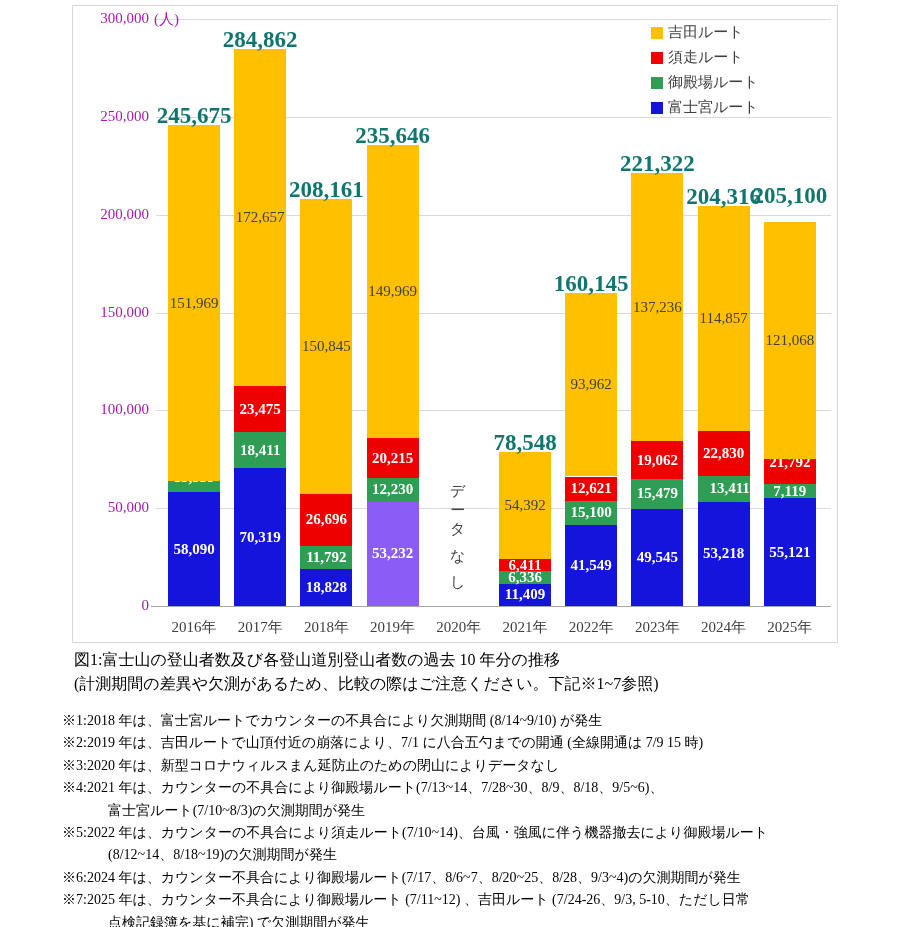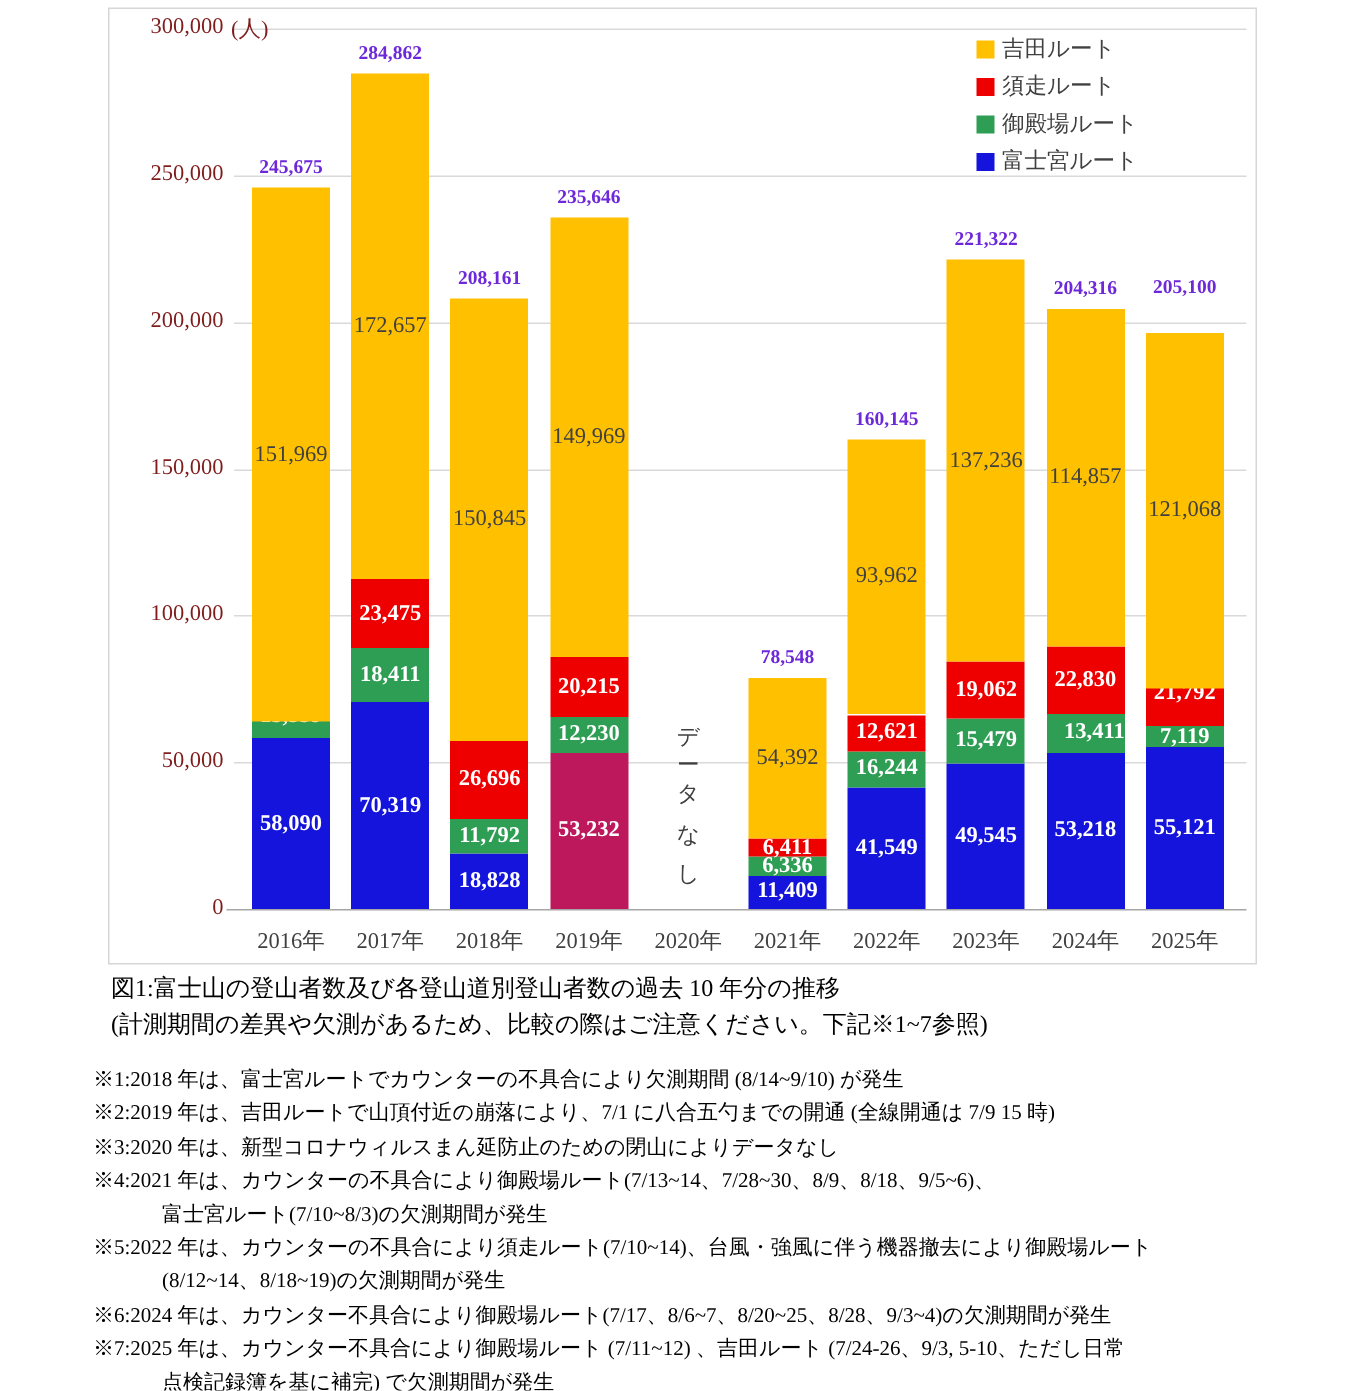--- a/index.html
+++ b/index.html
@@ -29,21 +29,21 @@
   .axis-line {
     position: absolute;
     height: 1px;
     background: #a6a6a6;
   }
   .ylabel {
     position: absolute;
     width: 72px;
     text-align: right;
     font-size: 15px;
-    color: #7f1d1d;
+    color: #a21caf;
     white-space: nowrap;
   }
   .ylabel .unit {
     position: absolute;
     left: 100%;
     padding-left: 5px;
     white-space: nowrap;
   }
   .xlabel {
     position: absolute;
@@ -65,23 +65,23 @@
     font-size: 15px;
     line-height: 1;
     white-space: nowrap;
   }
   .seg-label.light { color: #ffffff; font-weight: bold; }
   .seg-label.dark  { color: #404040; }
   .total-label {
     position: absolute;
     width: 90px;
     text-align: center;
-    font-size: 13px;
+    font-size: 23px;
     font-weight: bold;
-    color: #6d28d9;
+    color: #0f766e;
     white-space: nowrap;
   }
   .no-data {
     position: absolute;
     writing-mode: vertical-rl;
     font-size: 15px;
     color: #404040;
     letter-spacing: 10px;
     white-space: nowrap;
   }
@@ -198,21 +198,21 @@
         <div class="seg-label light">11,792</div>
       </div>
       <div class="seg" style="left: 227.4px; top: 487.852px; height: 52.2352px; background: rgb(238, 0, 0);">
         <div class="seg-label light">26,696</div>
       </div>
       <div class="seg" style="left: 227.4px; top: 192.698px; height: 295.153px; background: rgb(255, 192, 0);">
         <div class="seg-label dark">150,845</div>
       </div>
       <div class="total-label" style="left: 208.4px; top: 170.698px;">208,161</div>
       <div class="xlabel" style="left: 286.6px; top: 612px;">2019年</div>
-      <div class="seg" style="left: 293.6px; top: 495.843px; height: 104.157px; background: #be185d;">
+      <div class="seg" style="left: 293.6px; top: 495.843px; height: 104.157px; background: #8b5cf6;">
         <div class="seg-label light">53,232</div>
       </div>
       <div class="seg" style="left: 293.6px; top: 471.913px; height: 23.93px; background: rgb(46, 158, 84);">
         <div class="seg-label light">12,230</div>
       </div>
       <div class="seg" style="left: 293.6px; top: 432.359px; height: 39.554px; background: rgb(238, 0, 0);">
         <div class="seg-label light">20,215</div>
       </div>
       <div class="seg" style="left: 293.6px; top: 138.919px; height: 293.439px; background: rgb(255, 192, 0);">
         <div class="seg-label dark">149,969</div>
@@ -232,21 +232,21 @@
       </div>
       <div class="seg" style="left: 426px; top: 446.308px; height: 106.427px; background: rgb(255, 192, 0);">
         <div class="seg-label dark">54,392</div>
       </div>
       <div class="total-label" style="left: 407px; top: 424.308px;">78,548</div>
       <div class="xlabel" style="left: 485.2px; top: 612px;">2022年</div>
       <div class="seg" style="left: 492.2px; top: 518.702px; height: 81.2975px; background: rgb(20, 20, 220);">
         <div class="seg-label light">41,549</div>
       </div>
       <div class="seg" style="left: 492.2px; top: 495.197px; height: 23.5054px; background: rgb(46, 158, 84);">
-        <div class="seg-label light">16,244</div>
+        <div class="seg-label light">15,100</div>
       </div>
       <div class="seg" style="left: 492.2px; top: 470.502px; height: 24.6951px; background: rgb(238, 0, 0);">
         <div class="seg-label light">12,621</div>
       </div>
       <div class="seg" style="left: 492.2px; top: 286.65px; height: 183.852px; background: rgb(255, 192, 0);">
         <div class="seg-label dark">93,962</div>
       </div>
       <div class="total-label" style="left: 473.2px; top: 264.65px;">160,145</div>
       <div class="xlabel" style="left: 551.4px; top: 612px;">2023年</div>
       <div class="seg" style="left: 558.4px; top: 503.057px; height: 96.943px; background: rgb(20, 20, 220);">

